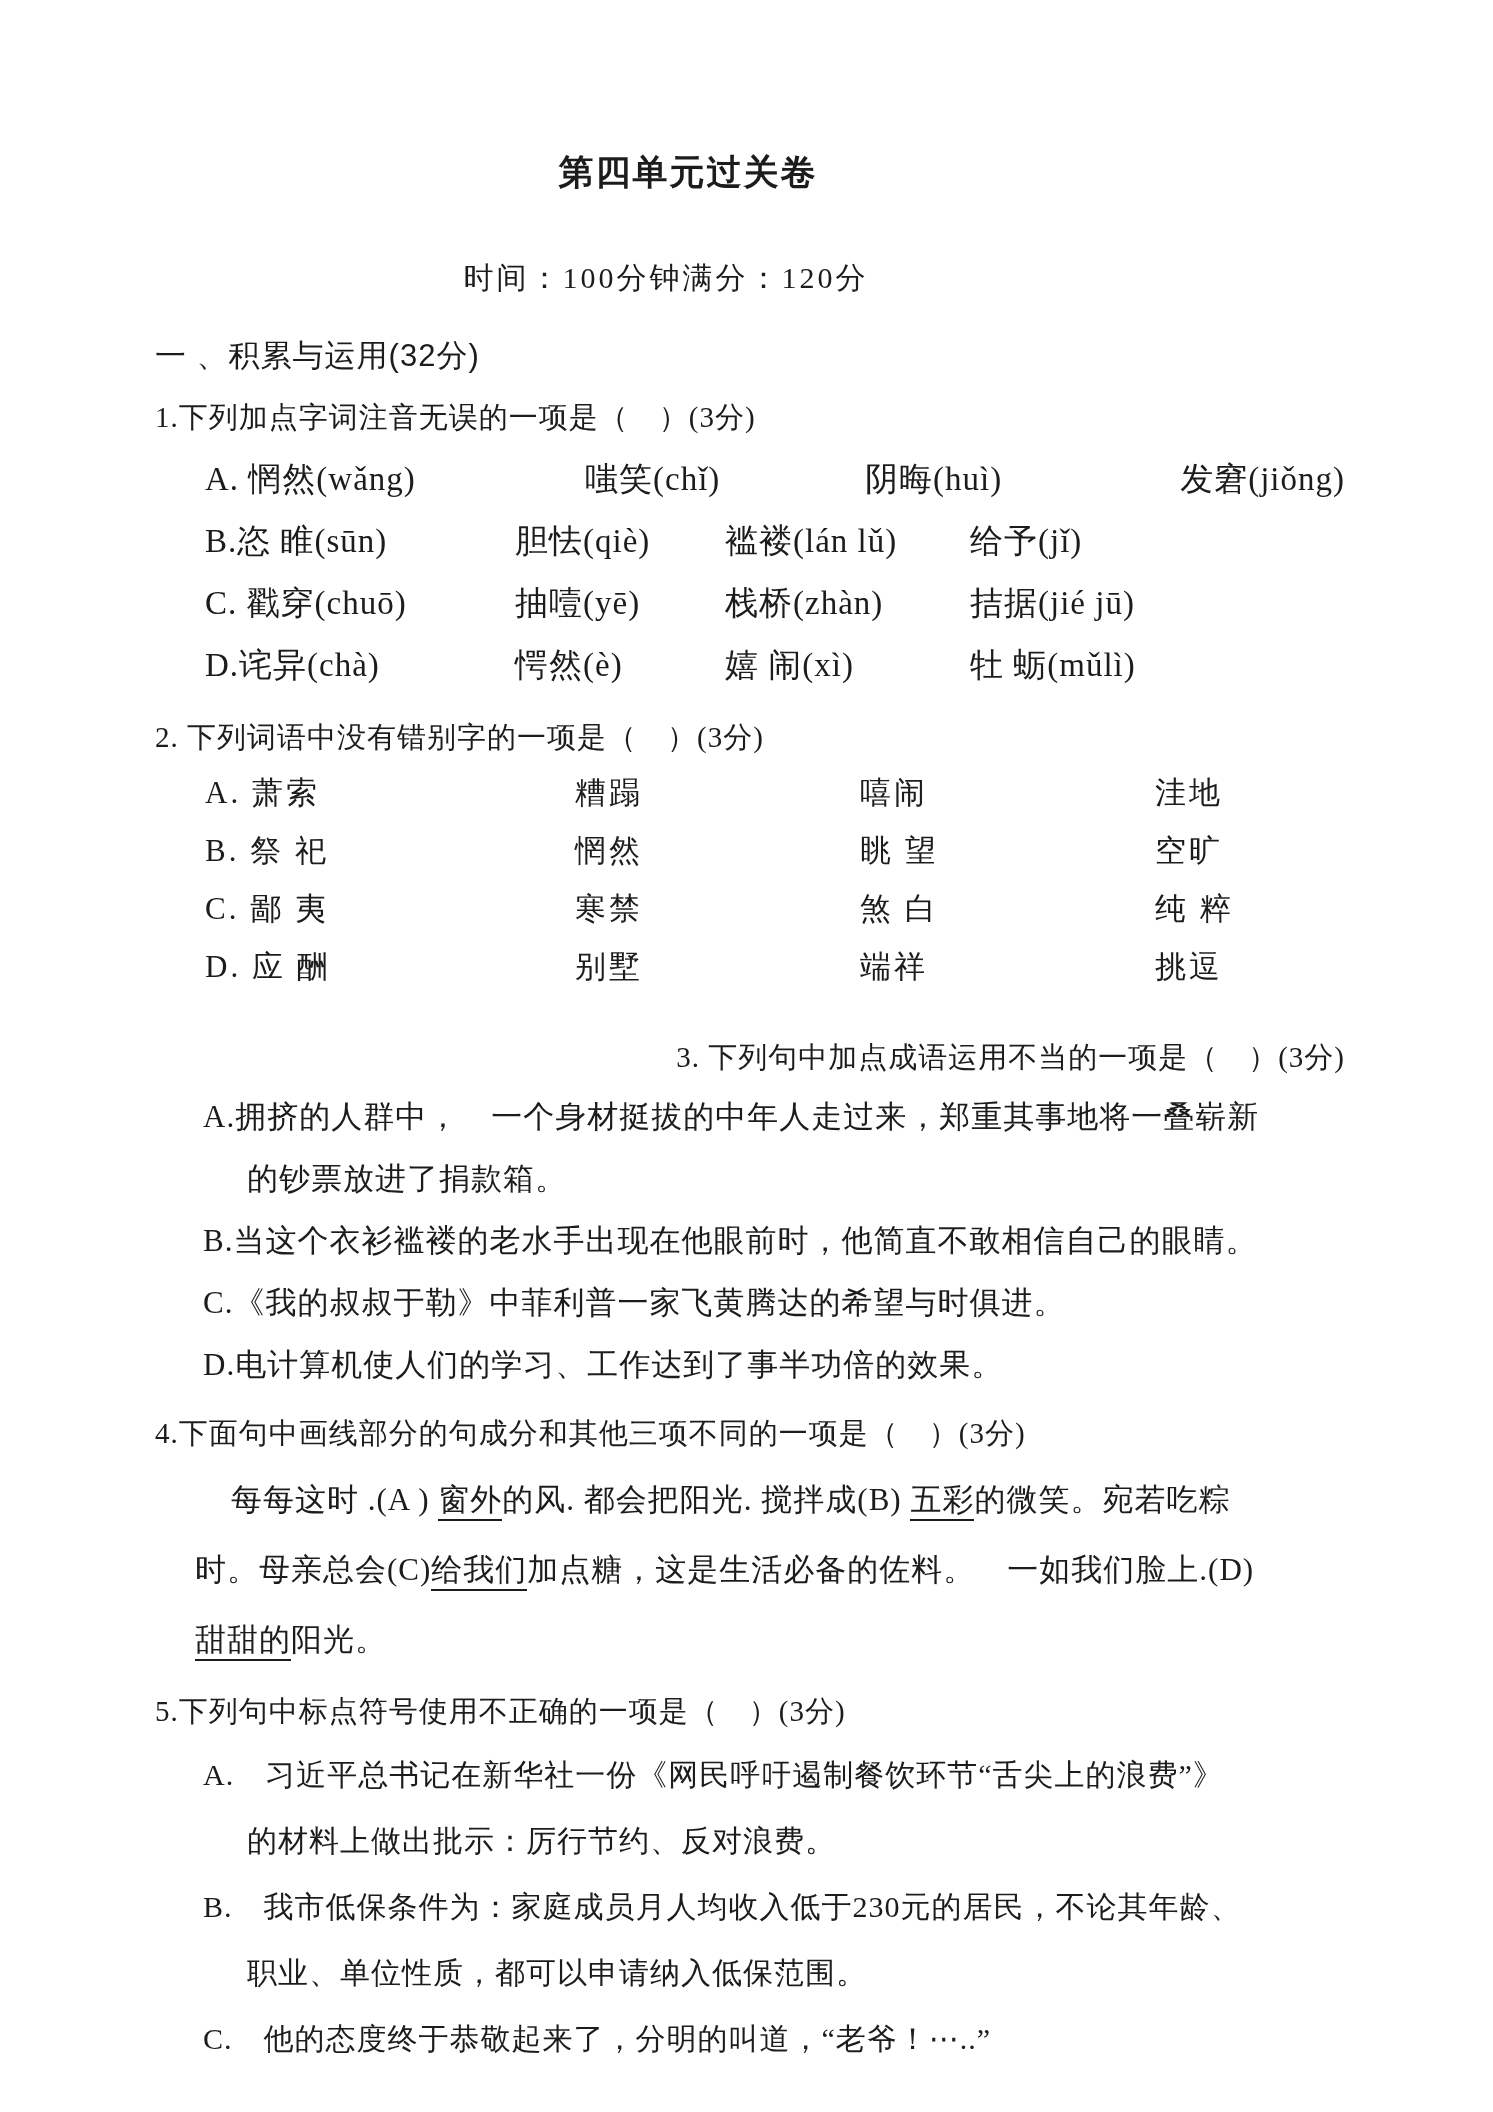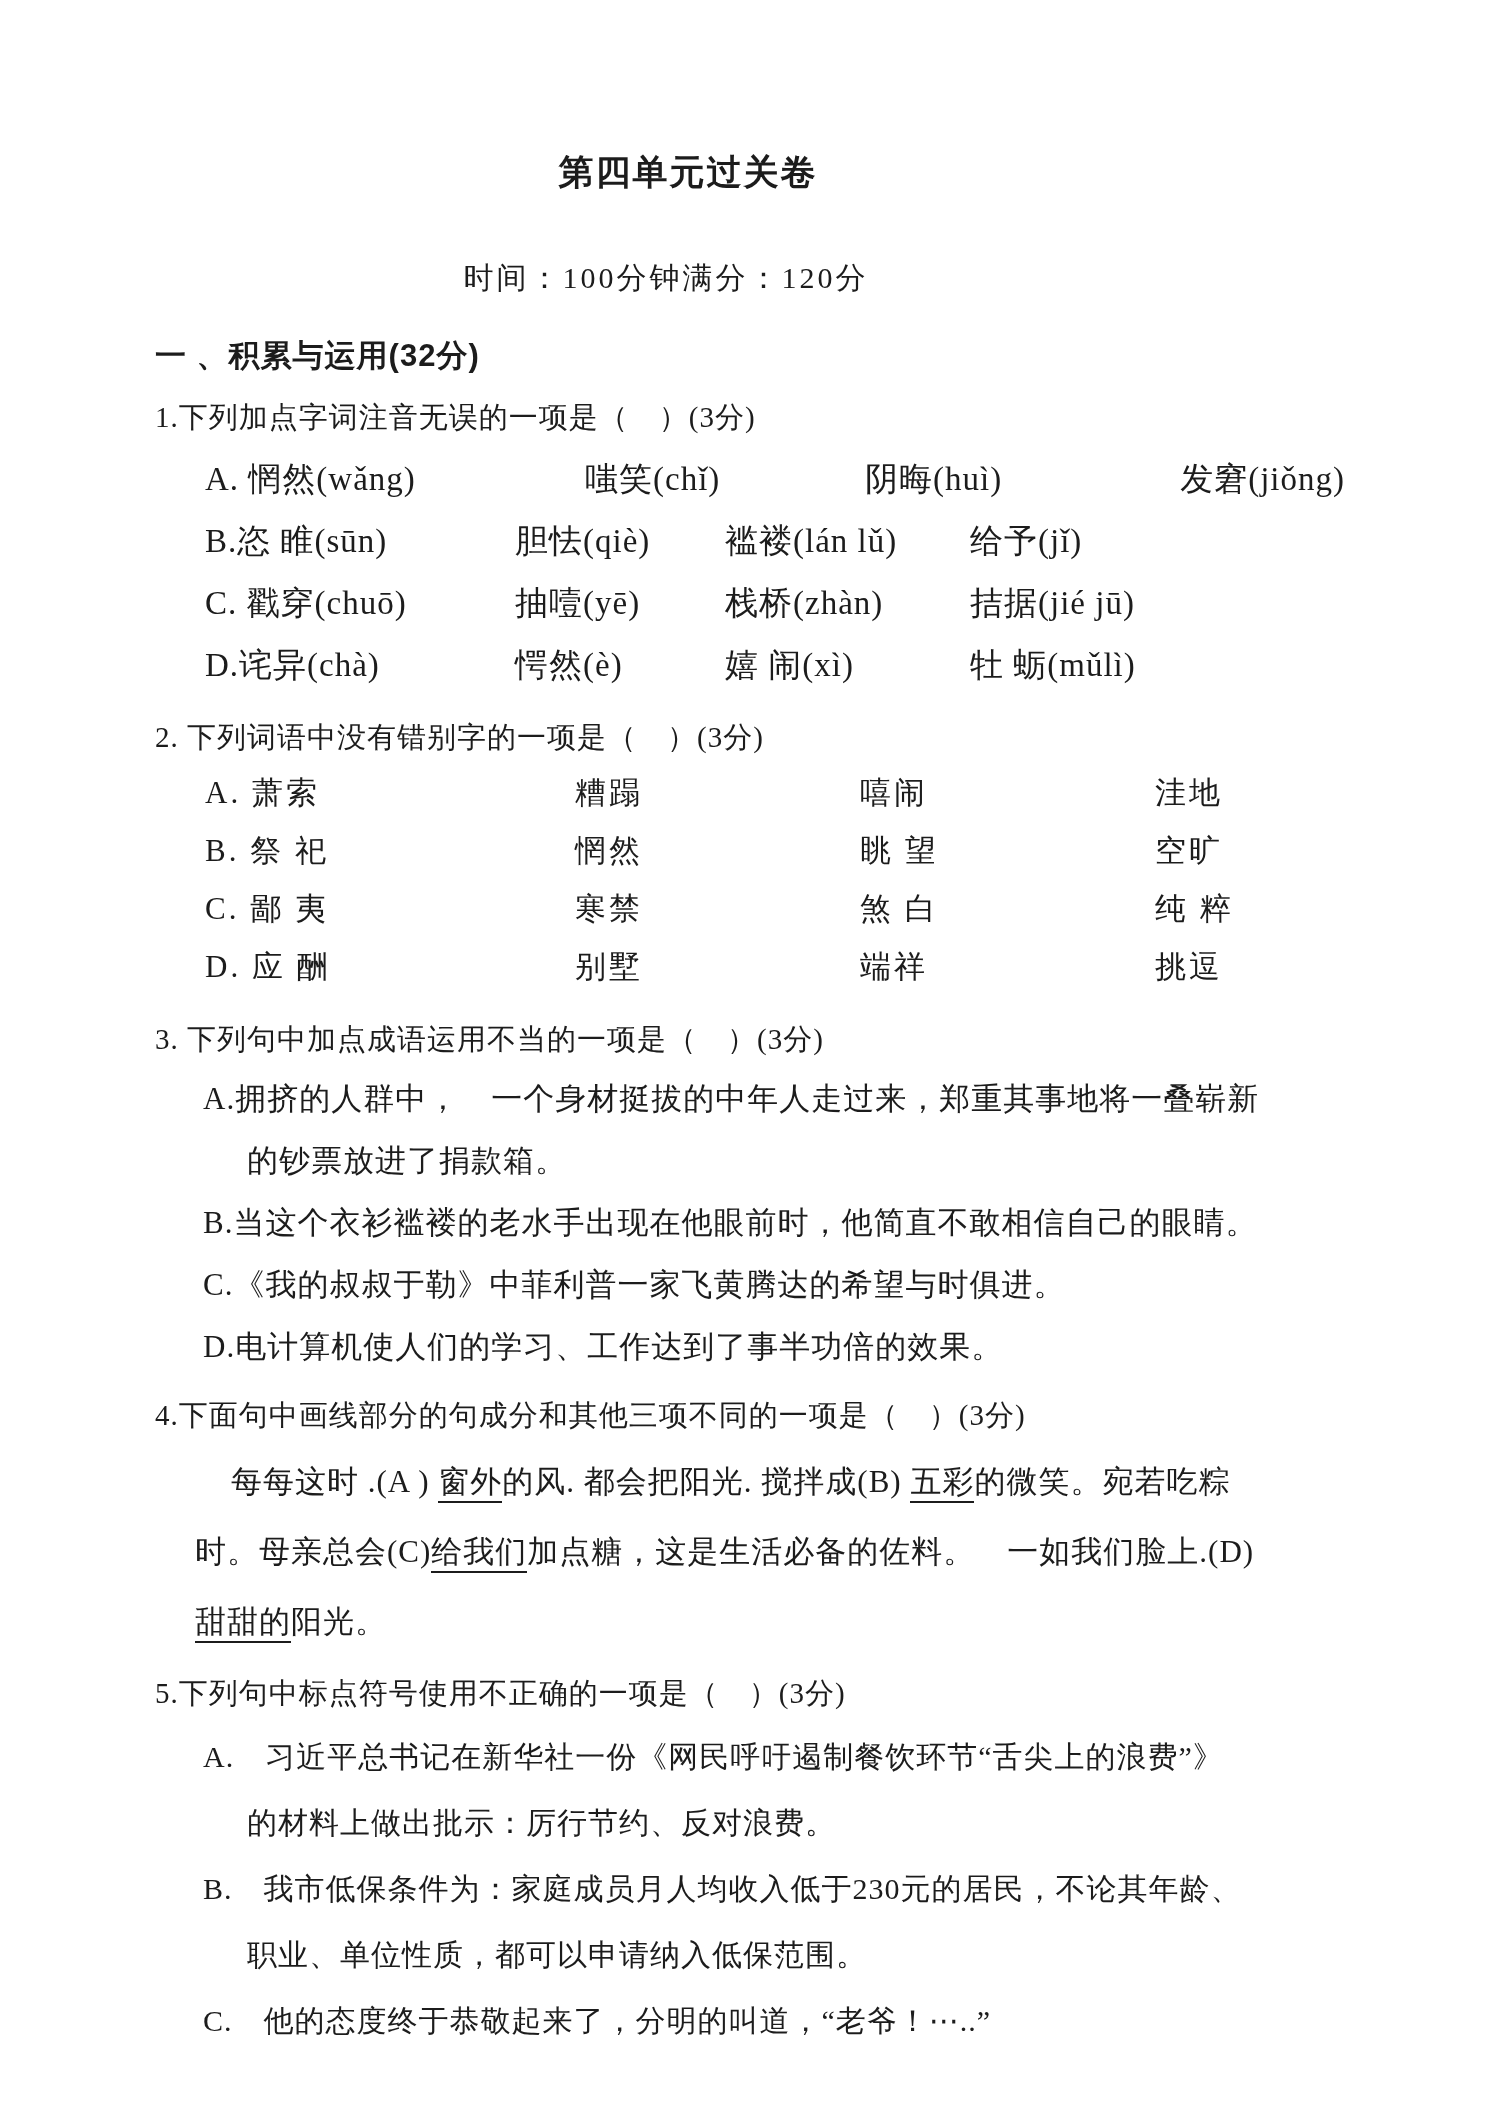--- a/index.html
+++ b/index.html
@@ -29,33 +29,33 @@
     margin-top: 66px;
     text-align: center;
     padding-right: 168px;
     font-size: 30px;
     line-height: 36px;
     letter-spacing: 3px;
   }
   .sec {
     margin: 40px 0 0 0;
     font-family: "Liberation Sans", "DejaVu Sans", sans-serif;
-    font-weight: bold;
+    font-weight: normal;
     font-size: 31px;
     line-height: 40px;
     letter-spacing: 1px;
   }
   .stem {
     font-size: 29px;
     line-height: 38px;
     letter-spacing: 1px;
   }
   .q1stem { margin-top: 22px; }
   .q2stem { margin-top: 30px; }
-  .q3stem { margin-top: 32px; }
+  .q3stem { margin-top: 50px; text-align: right; }
   .q4stem { margin-top: 28px; }
   .q5stem { margin-top: 30px; }
 
   .optrow {
     display: flex;
     align-items: baseline;
     padding-left: 50px;
     margin-top: 16px;
     letter-spacing: 1px;
   }

